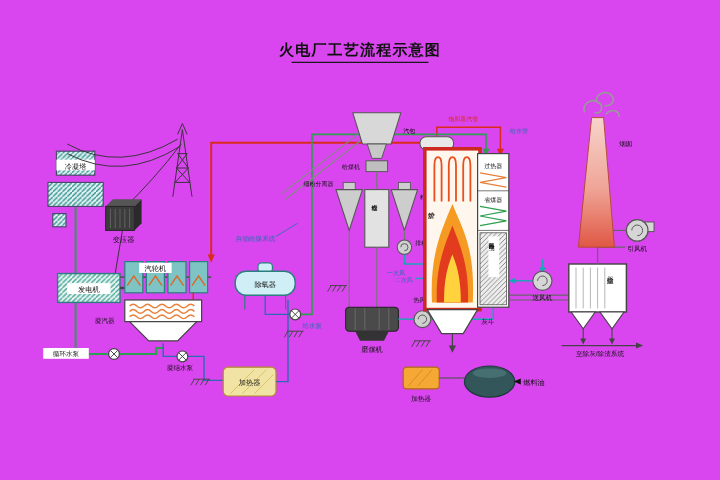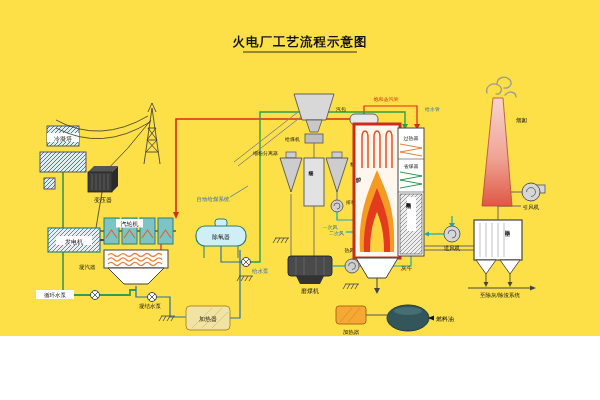--- a/index.html
+++ b/index.html
@@ -1,16 +1,16 @@
 <!DOCTYPE html>
 <html><head>
 <meta charset="utf-8">
 <style>
   html,body{margin:0;padding:0;background:#ffffff;}
-  #stage{position:relative;width:600px;height:336px;background:#fde047;overflow:hidden;
+  #stage{position:relative;width:600px;height:400px;background:#d946ef;overflow:hidden;
          font-family:"Liberation Sans","DejaVu Sans",sans-serif;}
   svg{display:block;}
   text{font-family:"Liberation Sans","DejaVu Sans",sans-serif;fill:#111;}
   .title{font-size:12.5px;font-weight:bold;letter-spacing:1px;}
   .t6{font-size:6px;}
   .t55{font-size:5.5px;}
   .t5{font-size:5px;}
   .blue{fill:#2b6cb0;}
   .red{fill:#d92b1a;}
   .vtext{writing-mode:vertical-rl;text-orientation:upright;}

